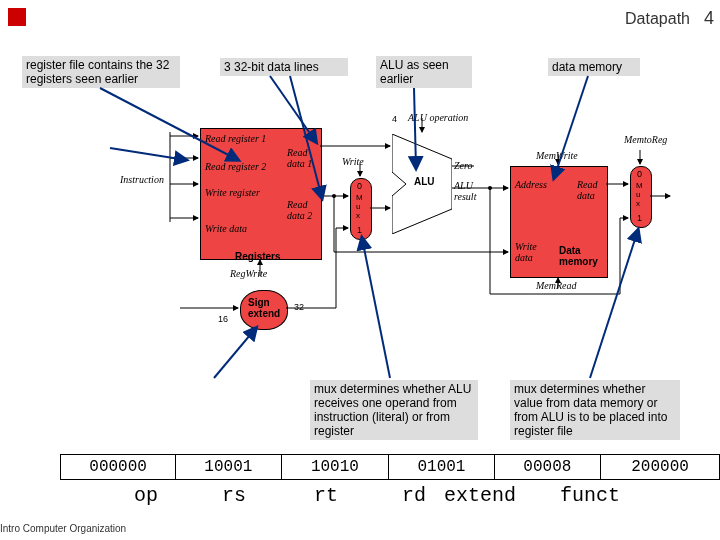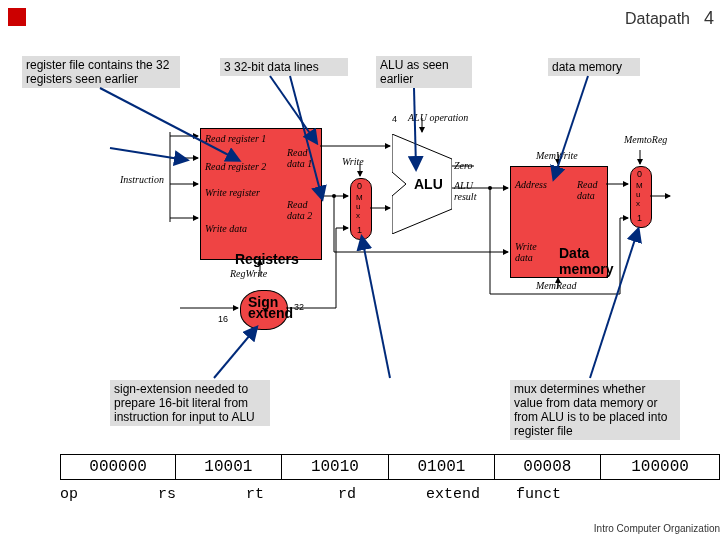--- a/index.html
+++ b/index.html
@@ -2,49 +2,49 @@
 <html><head>
 <meta charset="utf-8">
 <style>
   html,body{margin:0;padding:0;width:720px;height:540px;background:#fff;font-family:Arial,Helvetica,sans-serif;overflow:hidden}
   .slide{position:relative;width:720px;height:540px}
   .bullet{position:absolute;left:8px;top:8px;width:18px;height:18px;background:#c00}
   .title{position:absolute;left:34px;top:4px;font-size:22px;color:#000}
   .hdr-right{position:absolute;right:30px;top:10px;font-size:16px;color:#333}
   .hdr-num{position:absolute;right:6px;top:8px;font-size:18px;color:#333}
   .note{position:absolute;background:#ddd;font-size:12px;line-height:14px;padding:2px 4px;color:#000}
-  .footer{position:absolute;left:0;right:0;bottom:6px;text-align:right;font-size:10px;color:#333}
+  .footer{position:absolute;left:0;right:0;bottom:6px;text-align:left;font-size:10px;color:#333}
   
   .diag{position:absolute;left:130px;top:118px;width:570px;height:230px}
   .box{position:absolute;border:1px solid #000;background:#ef4444}
   .lbl{position:absolute;font-size:10px;font-family:'Times New Roman',serif;font-style:italic}
-  .lblb{position:absolute;font-size:14px;font-family:Arial,sans-serif;font-weight:bold}
+  .lblb{position:absolute;font-size:10px;font-family:Arial,sans-serif;font-weight:bold}
   .lblp{position:absolute;font-size:10px;font-family:Arial,sans-serif}
   
   svg.overlay{position:absolute;left:0;top:0;width:720px;height:540px;pointer-events:none}
   
   .bits{position:absolute;left:60px;top:454px;border-collapse:collapse}
   .bits td{border:1px solid #000;font-family:'Courier New',monospace;font-size:16px;padding:3px 16px;text-align:center}
   .bits td.w1{width:98px}.bits td.w2{width:88px}.bits td.w3{width:92px}.bits td.w4{width:88px}.bits td.w5{width:90px}.bits td.w6{width:104px}
   .ilabels{position:absolute;left:60px;top:484px;width:560px}
-  .ilabels span{display:inline-block;font-family:'Courier New',monospace;font-size:15px;text-align:left}
+  .ilabels span{display:inline-block;font-family:'Courier New',monospace;font-size:20px;text-align:right}
 </style>
 </head>
 <body>
 
 <div class="slide">
   <div class="bullet"></div>
   <div class="hdr-right">Datapath</div>
   <div class="hdr-num">4</div>
 
   <div class="note" style="left:22px;top:56px;width:150px">register file contains the 32 registers seen earlier</div>
   <div class="note" style="left:220px;top:58px;width:120px">3 32-bit data lines</div>
   <div class="note" style="left:376px;top:56px;width:88px">ALU as seen earlier</div>
   <div class="note" style="left:548px;top:58px;width:84px">data memory</div>
-  <div class="note" style="left:110px;top:380px;width:152px">sign-extension needed to prepare 16-bit literal from instruction for input to ALU</div>
+  <div class="note" style="left:310px;top:380px;width:160px">mux determines whether ALU receives one operand from instruction (literal) or from register</div>
   <div class="note" style="left:510px;top:380px;width:162px">mux determines whether value from data memory or from ALU is to be placed into register file</div>
 
   <div class="diag">
 
     <span class="lbl" style="left:-10px;top:56px">Instruction</span>
 
     <div class="box" style="left:70px;top:10px;width:120px;height:130px">
       <span class="lbl" style="left:4px;top:4px">Read register 1</span>
       <span class="lbl" style="left:4px;top:32px">Read register 2</span>
       <span class="lbl" style="left:4px;top:58px">Write register</span>
@@ -171,21 +171,21 @@
   </svg>
 
   <table class="bits">
     <tbody>
         <tr>
       <td class="w1">000000</td>
       <td class="w2">10001</td>
       <td class="w3">10010</td>
       <td class="w4">01001</td>
       <td class="w5">00008</td>
-      <td class="w6">100000</td>
+      <td class="w6">200000</td>
     </tr>
   </tbody>
     </table>
   <div class="ilabels">
     <span style="width:98px">op</span><span style="width:88px">rs</span><span style="width:92px">rt</span><span style="width:88px">rd</span><span style="width:90px">extend</span><span style="width:104px">funct</span>
   </div>
 
   <div class="footer">Intro Computer Organization</div>
 </div>
 

